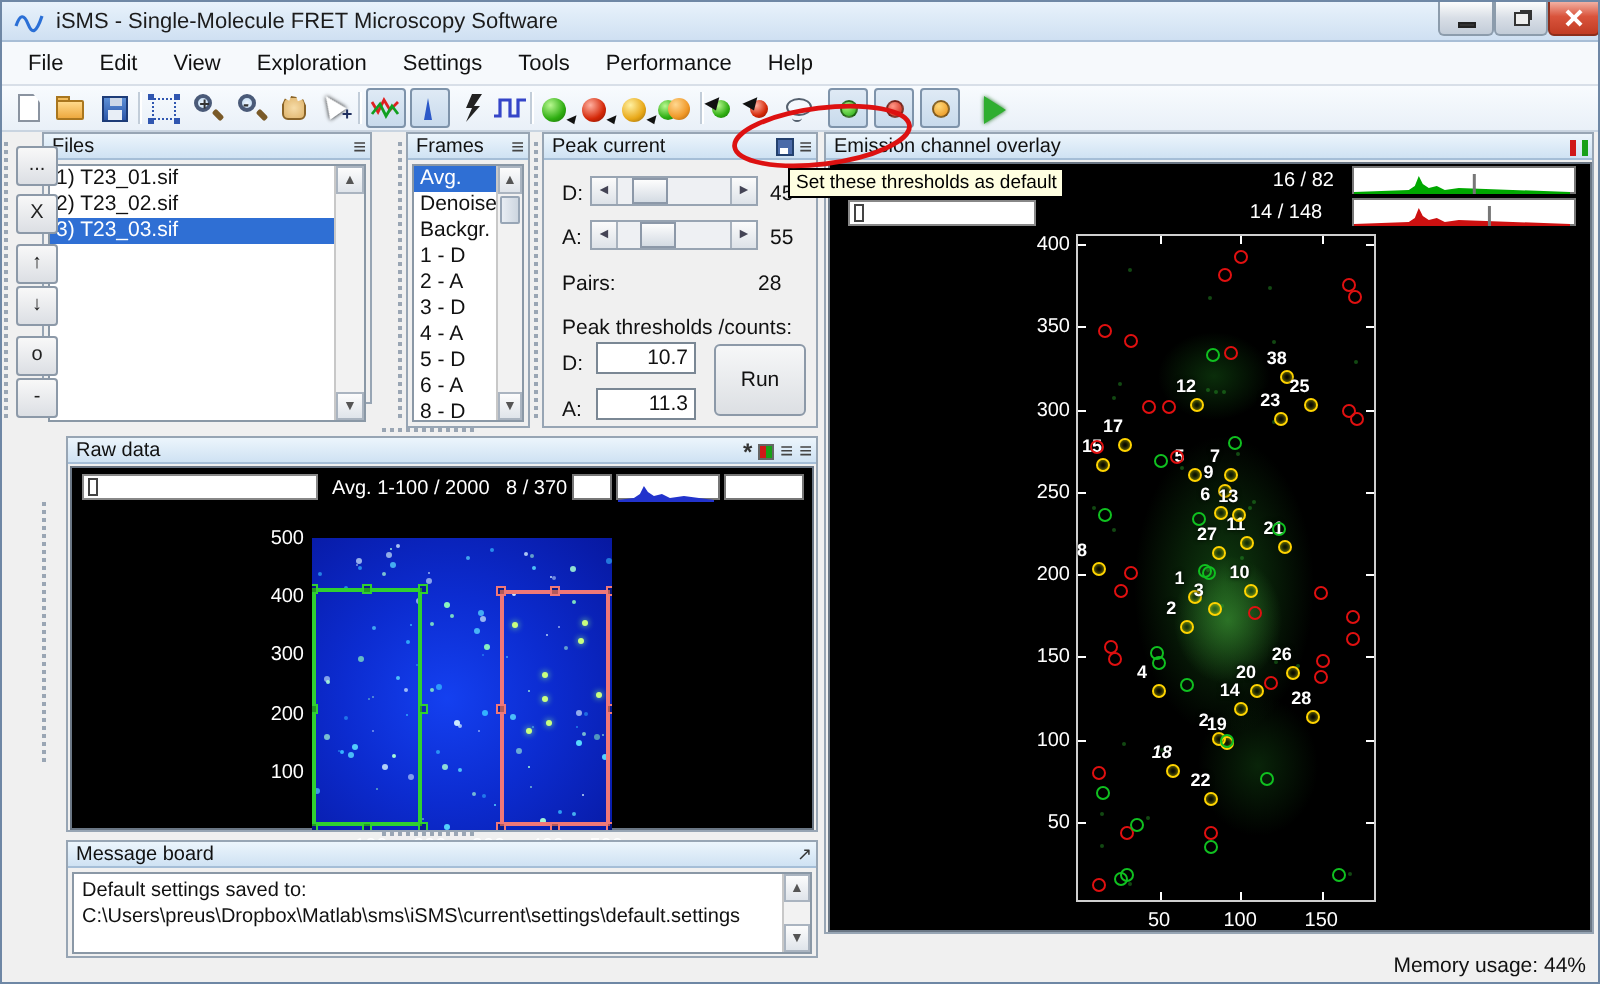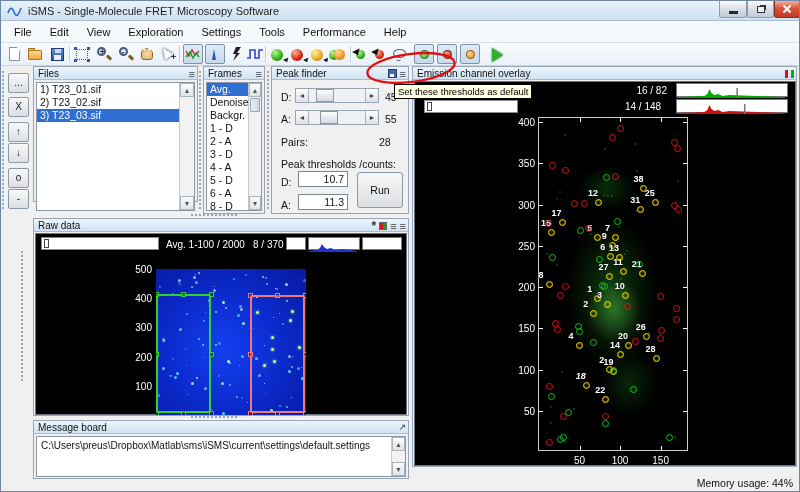--- a/index.html
+++ b/index.html
@@ -257,21 +257,21 @@
 
   <div id="sidebtns"></div>
 
   <div class="splitter-v" style="left:1px;top:70px;height:138px"></div>
   <div class="splitter-v" style="left:198px;top:70px;height:138px"></div>
   <div class="splitter-v" style="left:266px;top:70px;height:138px"></div>
   <div class="splitter-v" style="left:20px;top:250px;height:130px"></div>
   <div class="splitter-h" style="left:190px;top:213px;width:46px"></div>
   <div class="splitter-h" style="left:190px;top:415px;width:46px"></div>
 
-  <div class="panel" style="left:32px;top:65px;width:165px;height:136px">
+  <div class="panel" style="left:20px;top:65px;width:165px;height:136px">
     <div class="panel-header">
       <span>Files</span>
       <span class="ph-icons">
           <span class="menu-glyph">≡</span>
         </span>
     </div>
     <div class="listbox" style="left:2px;top:15px;width:159px;height:129px">
       <div id="files-list-items" style="margin-right:15px">
           <div class="list-item">1) T23_01.sif</div>
           <div class="list-item">2) T23_02.sif</div>
@@ -307,21 +307,21 @@
       <div class="vscroll" style="width:13px">
         <div class="vs-btn" style="top:0;width:12px">▲</div>
         <div class="vs-thumb" style="top:15px;height:14px;width:10px"></div>
         <div class="vs-btn" style="bottom:0;width:12px">▼</div>
       </div>
     </div>
   </div>
 
   <div class="panel" style="left:270px;top:65px;width:138px;height:148px">
     <div class="panel-header">
-      <span>Peak finder</span>
+      <span>Peak current</span>
       <span class="ph-icons">
         <span class="mini-floppy"></span>
         <span class="menu-glyph">≡</span>
       </span>
     </div>
     <span class="pf-label" style="left:9px;top:24px">D:</span>
     <div class="hscroll" style="left:23px;top:21px;width:84px">
       <div class="hs-btn">◄</div>
       <div class="hs-thumb" style="left:20px"></div>
       <div class="hs-btn r">►</div>
@@ -474,21 +474,21 @@
           <div class="mol-num" style="left: 36.8378px; top: 253.025px; font-style: italic;">18</div>
           <div class="mol" style="left: 71.4054px; top: 250.005px; width: 7px; height: 7px; border: 1.4px solid rgb(255, 212, 0); box-shadow: rgba(255, 255, 0, 0.6) 0px 0px 2px inset;"></div>
           <div class="mol-num" style="left: 64.4054px; top: 239.005px;">19</div>
           <div class="mol" style="left: 86px; top: 223.615px; width: 7px; height: 7px; border: 1.4px solid rgb(255, 212, 0); box-shadow: rgba(255, 255, 0, 0.6) 0px 0px 2px inset;"></div>
           <div class="mol-num" style="left: 79px; top: 212.615px;">20</div>
           <div class="mol" style="left: 99.7838px; top: 151.867px; width: 7px; height: 7px; border: 1.4px solid rgb(255, 212, 0); box-shadow: rgba(255, 255, 0, 0.6) 0px 0px 2px inset;"></div>
           <div class="mol-num" style="left: 92.7838px; top: 140.867px;">21</div>
           <div class="mol" style="left: 63.2973px; top: 278.044px; width: 7px; height: 7px; border: 1.4px solid rgb(255, 212, 0); box-shadow: rgba(255, 255, 0, 0.6) 0px 0px 2px inset;"></div>
           <div class="mol-num" style="left: 56.2973px; top: 267.044px;">22</div>
           <div class="mol" style="left: 98.1622px; top: 87.5407px; width: 7px; height: 7px; border: 1.4px solid rgb(255, 212, 0); box-shadow: rgba(255, 255, 0, 0.6) 0px 0px 2px inset;"></div>
-          <div class="mol-num" style="left: 91.1622px; top: 76.5407px;">31</div>
+          <div class="mol-num" style="left: 91.1622px; top: 76.5407px;">23</div>
           <div class="mol" style="left: 101.405px; top: 66.9235px; width: 7px; height: 7px; border: 1.4px solid rgb(255, 212, 0); box-shadow: rgba(255, 255, 0, 0.6) 0px 0px 2px inset;"></div>
           <div class="mol-num" style="left: 94.4054px; top: 55.9235px;">38</div>
           <div class="mol" style="left: 112.757px; top: 80.9432px; width: 7px; height: 7px; border: 1.4px solid rgb(255, 212, 0); box-shadow: rgba(255, 255, 0, 0.6) 0px 0px 2px inset;"></div>
           <div class="mol-num" style="left: 105.757px; top: 69.9432px;">25</div>
           <div class="mol" style="left: 103.838px; top: 214.543px; width: 7px; height: 7px; border: 1.4px solid rgb(255, 212, 0); box-shadow: rgba(255, 255, 0, 0.6) 0px 0px 2px inset;"></div>
           <div class="mol-num" style="left: 96.8378px; top: 203.543px;">26</div>
           <div class="mol" style="left: 66.5405px; top: 155.165px; width: 7px; height: 7px; border: 1.4px solid rgb(255, 212, 0); box-shadow: rgba(255, 255, 0, 0.6) 0px 0px 2px inset;"></div>
           <div class="mol-num" style="left: 59.5405px; top: 144.165px;">27</div>
           <div class="mol" style="left: 113.568px; top: 236.81px; width: 7px; height: 7px; border: 1.4px solid rgb(255, 212, 0); box-shadow: rgba(255, 255, 0, 0.6) 0px 0px 2px inset;"></div>
           <div class="mol-num" style="left: 106.568px; top: 225.81px;">28</div>
@@ -706,20 +706,21 @@
 
   <div class="panel" style="left:32px;top:419px;width:376px;height:59px">
     <div class="panel-header">
       <span>Message board</span>
       <span class="ph-icons">
           <span style="font-size:9px;color:#333">↗</span>
         </span>
     </div>
     <div class="listbox" style="left:2px;top:15px;width:370px;height:41px">
       <div style="padding:2px 18px 0 4px">
+        <div class="msg-line">Default settings saved to:</div>
         <div class="msg-line">C:\Users\preus\Dropbox\Matlab\sms\iSMS\current\settings\default.settings</div>
       </div>
       <div class="vscroll" style="width:14px">
         <div class="vs-btn" style="top:0;width:13px">▲</div>
         <div class="vs-btn" style="bottom:0;width:13px">▼</div>
       </div>
     </div>
   </div>
 
   <div class="tooltip" style="left:393px;top:83px">Set these thresholds as default</div>

